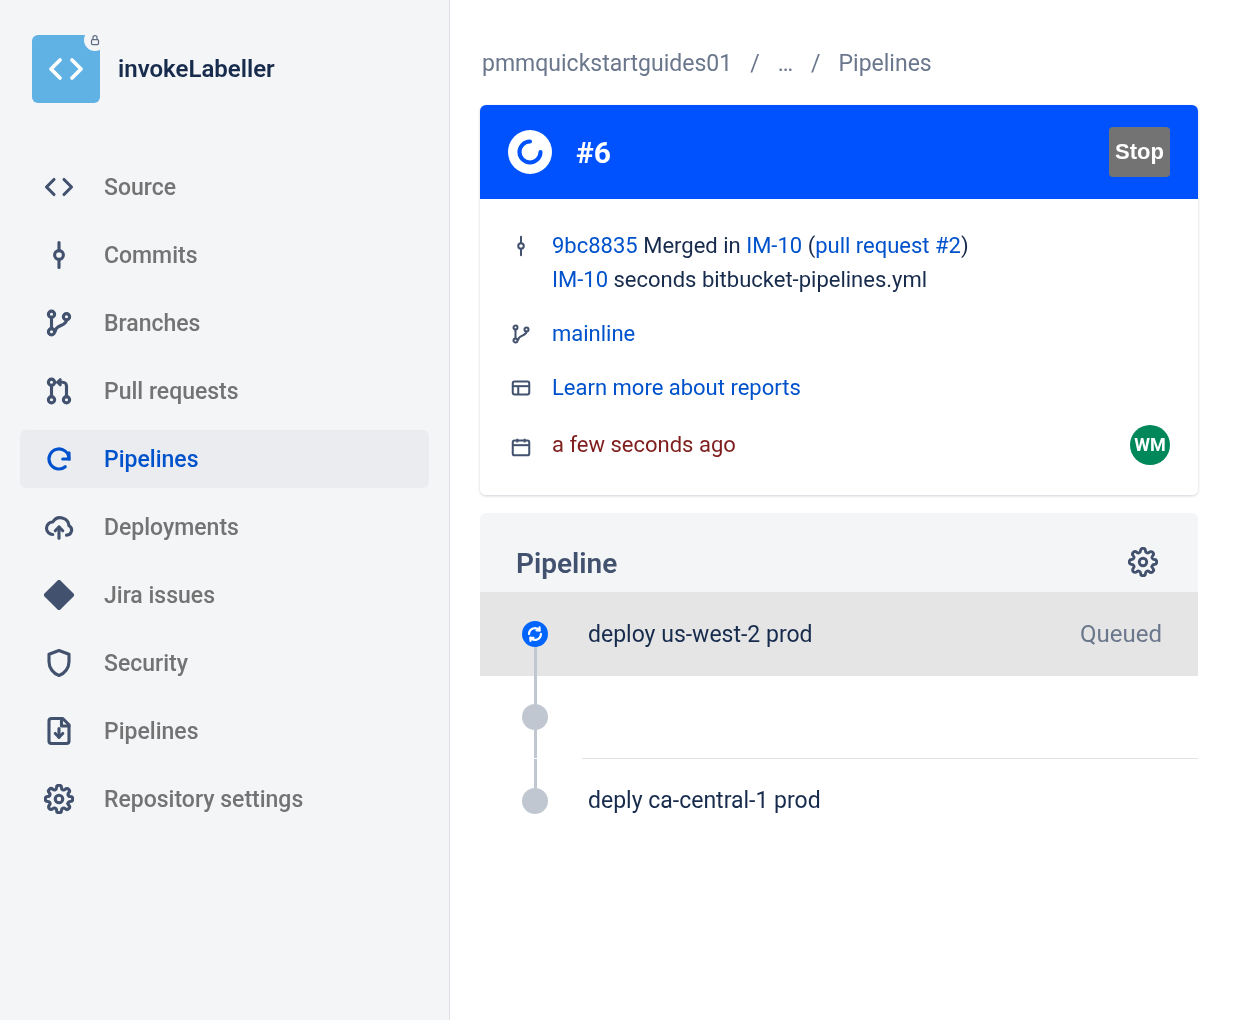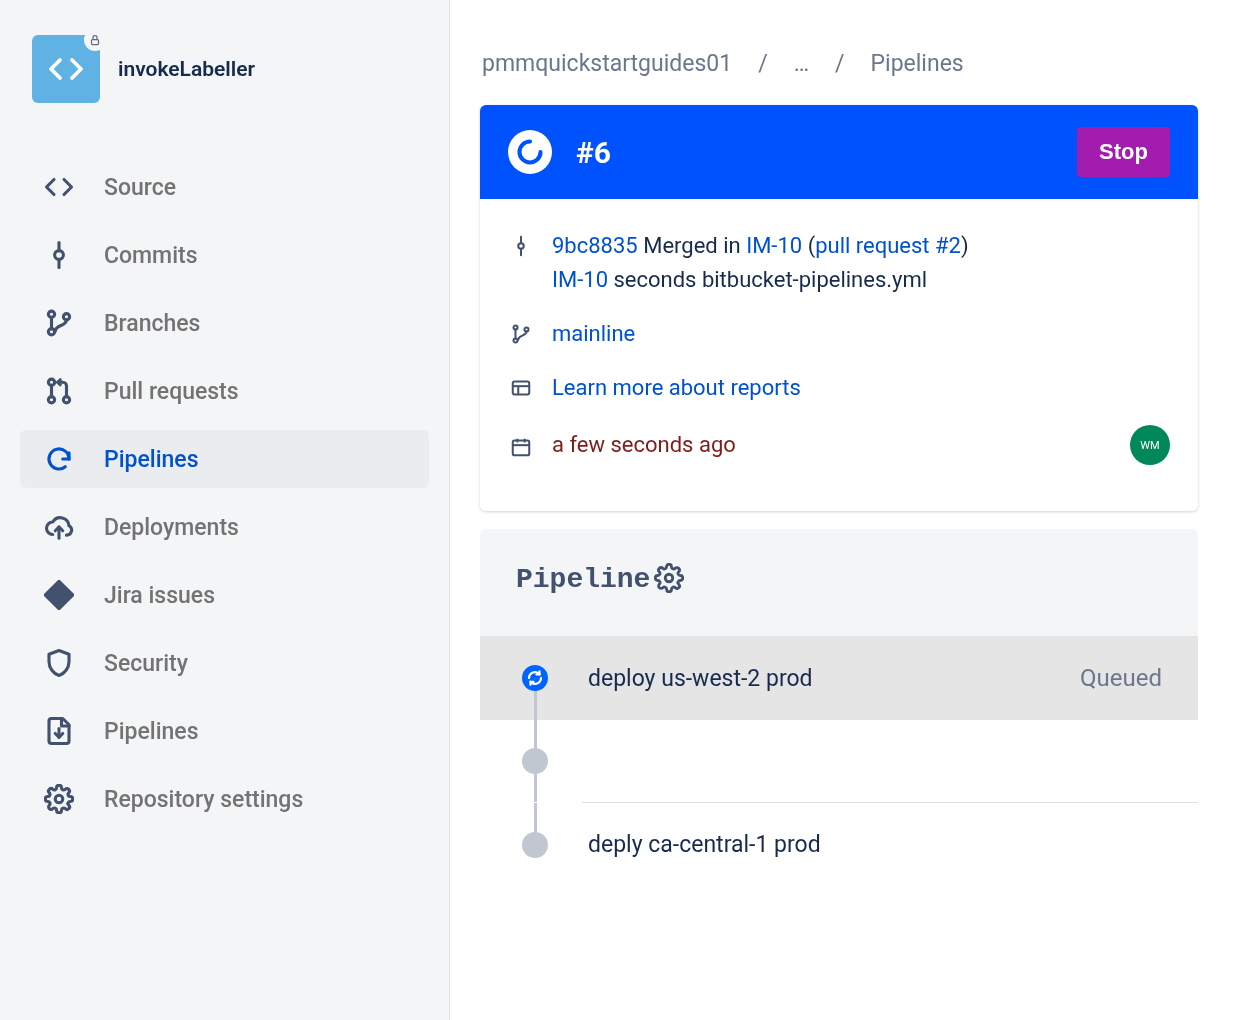--- a/index.html
+++ b/index.html
@@ -46,21 +46,21 @@
     width: 22px;
     height: 22px;
     background: #F4F5F7;
     border-radius: 50%;
     display: flex;
     align-items: center;
     justify-content: center;
   }
   .repo-lock svg { width: 12px; height: 12px; }
   .repo-name {
-    font-size: 21px;
+    font-size: 24px;
     font-weight: 600;
     color: #172B4D;
   }
   .nav {
     margin-top: 30px;
     display: flex;
     flex-direction: column;
     gap: 10px;
   }
   .nav-item {
@@ -96,21 +96,21 @@
   .main {
     flex: 1;
     padding: 50px 60px 40px 30px;
     display: flex;
     flex-direction: column;
     gap: 18px;
   }
   .breadcrumb {
     display: flex;
     align-items: center;
-    gap: 26px;
+    gap: 18px;
     font-size: 23px;
     color: #6B778C;
     padding-left: 2px;
     margin-bottom: 10px;
   }
   .breadcrumb a { color: #6B778C; text-decoration: none; cursor: pointer; }
   .breadcrumb .sep { color: #6B778C; }
 
   .run-card {
     background: #fff;
@@ -135,31 +135,31 @@
     align-items: center;
     justify-content: center;
   }
   .run-spinner svg { width: 28px; height: 28px; }
   .run-title {
     font-size: 30px;
     font-weight: 700;
     flex: 1;
   }
   .stop-btn {
-    background: #a21caf;
+    background: #737373;
     color: #fff;
     border: none;
-    padding: 12px 22px;
+    padding: 12px 6px;
     font-size: 22px;
     font-weight: 600;
     border-radius: 4px;
     cursor: pointer;
   }
   .run-body {
-    padding: 20px 14px 36px 14px;
+    padding: 20px 14px 20px 14px;
     background: #fff;
   }
   .info-row {
     display: flex;
     align-items: flex-start;
     gap: 18px;
     padding: 10px 14px;
     font-size: 22px;
     line-height: 1.55;
   }
@@ -177,39 +177,38 @@
   .commit-block { flex: 1; color: #172B4D; }
   .avatar {
     width: 40px;
     height: 40px;
     border-radius: 50%;
     background: #00875A;
     color: #fff;
     display: flex;
     align-items: center;
     justify-content: center;
-    font-size: 11px;
-    font-weight: 400;
+    font-size: 18px;
+    font-weight: 700;
     margin-left: auto;
   }
   .time-row { justify-content: space-between; align-items: center; }
 
   
   .pipeline-card {
     background: #F4F5F7;
     border-radius: 6px;
     padding: 0;
     overflow: hidden;
   }
   .pipeline-head {
     display: flex;
     align-items: center;
-    justify-content: flex-start;
-    padding: 30px 36px 36px 36px;
-    font-family: Liberation Mono, monospace;
+    justify-content: space-between;
+    padding: 30px 36px 8px 36px;
   }
   .pipeline-head h2 {
     font-size: 28px;
     font-weight: 600;
     color: #42526E;
   }
   .gear-btn {
     background: none;
     border: none;
     cursor: pointer;

